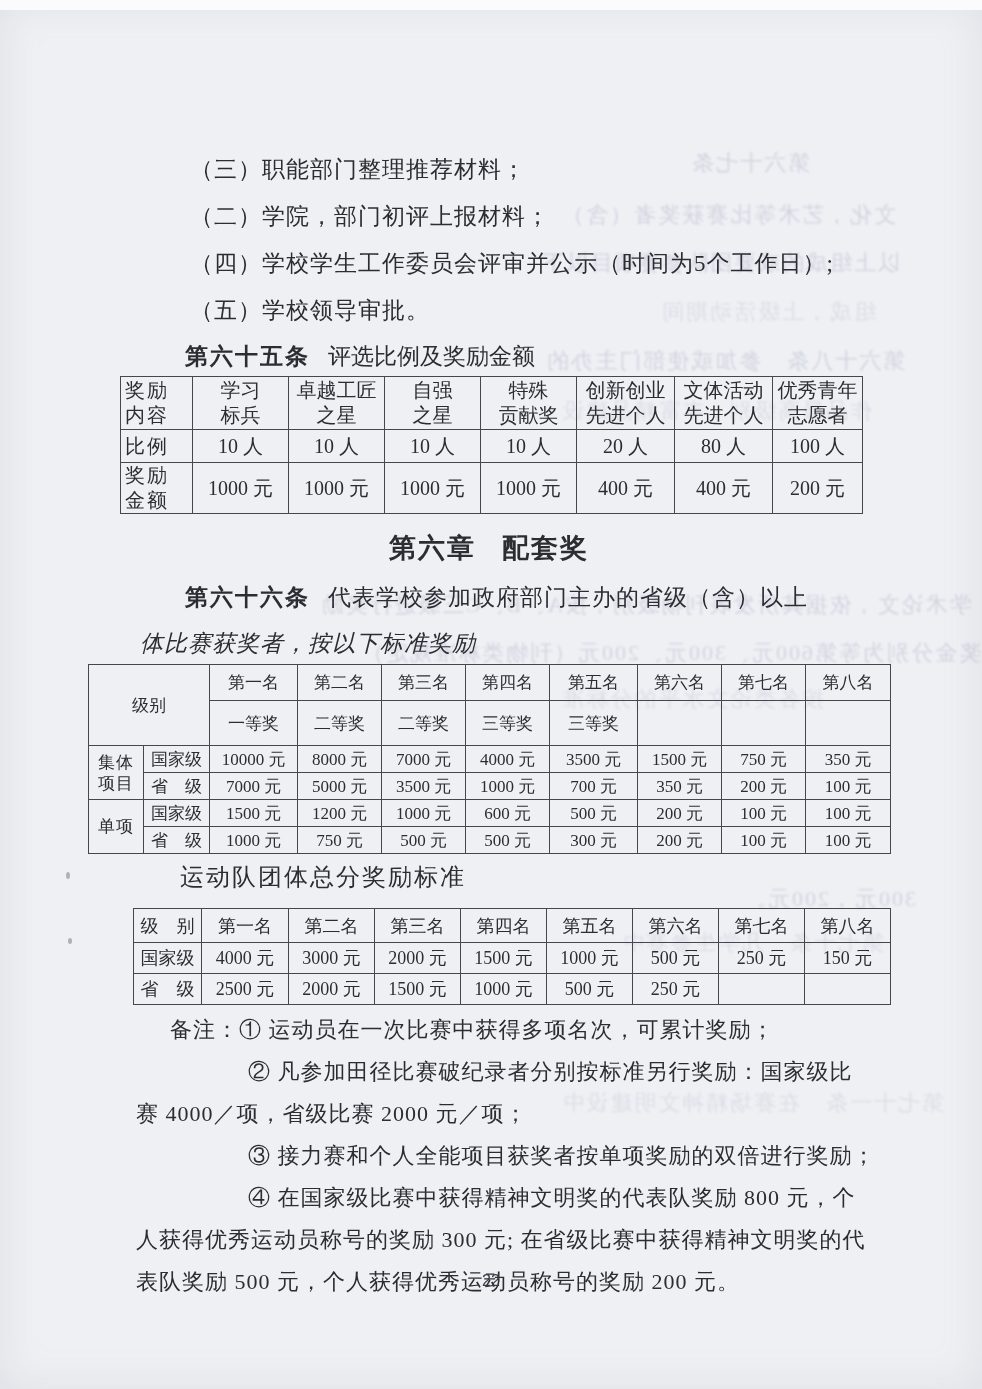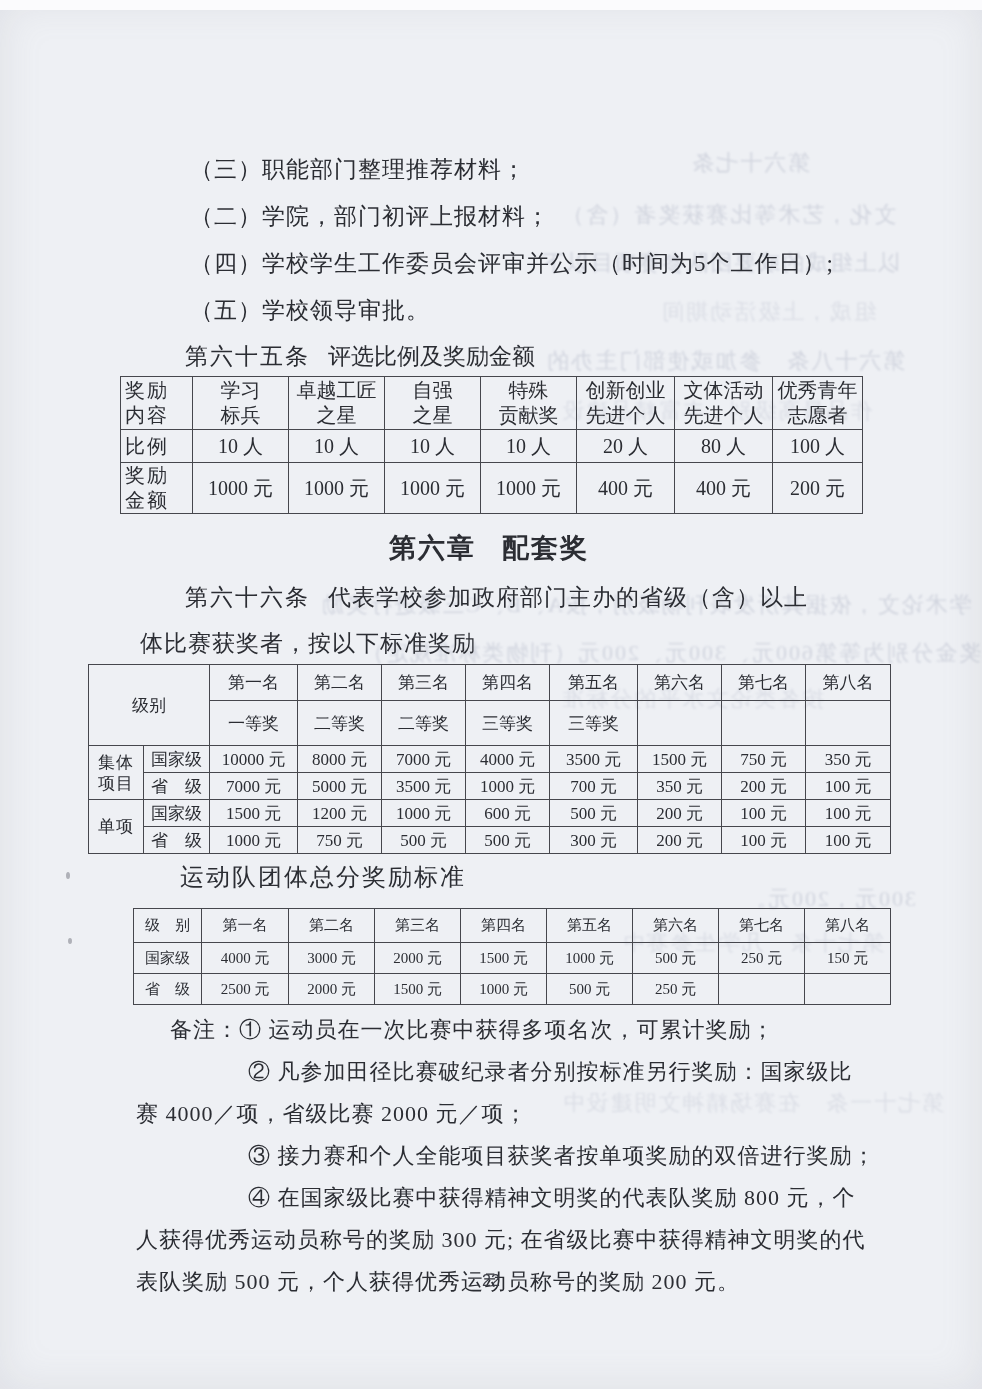--- a/index.html
+++ b/index.html
@@ -17,28 +17,28 @@
     box-shadow:inset 0 0 40px rgba(150,152,160,.18);
   }
   .scan-edge-top { position:absolute; top:0; left:0; right:0; height:10px; background:#fbfbfd; }
   .content { position:relative; padding:154px 92px 0 88px; box-sizing:border-box; }
 
   
   .li { margin:0 0 15px 102px; font-size:23px; line-height:32px; letter-spacing:1px; }
 
   
   .art65 { margin:10px 0 4px 97px; font-size:23px; line-height:30px; }
-  .art-num { font-weight:normal; margin-right:18px; letter-spacing:2px; }
+  .art-num { font-weight:bold; margin-right:18px; letter-spacing:2px; }
 
   
   .chapter { margin:16px 0 0 0; text-align:center; font-size:27px; font-weight:bold; line-height:36px; letter-spacing:2px; }
   .chapter .gap { display:inline-block; width:26px; }
 
   .art66-1 { margin:16px 0 0 97px; font-size:23px; line-height:32px; letter-spacing:1px; }
-  .art66-2 { margin:14px 0 0 52px; font-size:23px; line-height:32px; letter-spacing:1px; }
+  .art66-2 { margin:14px 0 0 52px; font-size:23px; line-height:32px; letter-spacing:1px;font-style:italic; }
 
   
   table { border-collapse:collapse; table-layout:fixed; background:transparent; }
   td { border:1px solid #46474d; text-align:center; vertical-align:middle; padding:0 2px; overflow:hidden; }
   .pl { white-space:pre-line; }
 
   .t1 { margin:4px 0 0 32px; width:742px; font-size:20px; }
   .t1 td { line-height:25px; }
   .t1 .hdr td { height:52px; }
   .t1 .ratio td { height:32px; }
@@ -47,21 +47,21 @@
 
   .tbig { margin:4px 0 0 0; width:802px; font-size:17px; }
   .tbig td { line-height:21px; }
   .tbig .r1 td { height:35px; }
   .tbig .r2 td { height:44px; }
   .tbig .dr td { height:26px; }
   .tbig td.group { letter-spacing:1px; }
 
   .team-title { margin:8px 0 16px 92px; font-size:24px; line-height:30px; letter-spacing:2px; }
 
-  .t3 { margin:4px 4px 0 45px; width:757px; font-size:15px; }
+  .t3 { margin:4px 4px 0 45px; width:757px; font-size:18px; }
   .t3 .hdr td { height:33px; }
   .t3 .dr td { height:30px; }
 
   
   .notes { margin:6px 0 0 40px; font-size:22px; }
   .notes p { margin:8px; line-height:34px; letter-spacing:1px; }
   .note-first { padding-left:34px; }
   .note-sub { padding-left:112px; }
   .note-cont { padding-left:0; }
 

